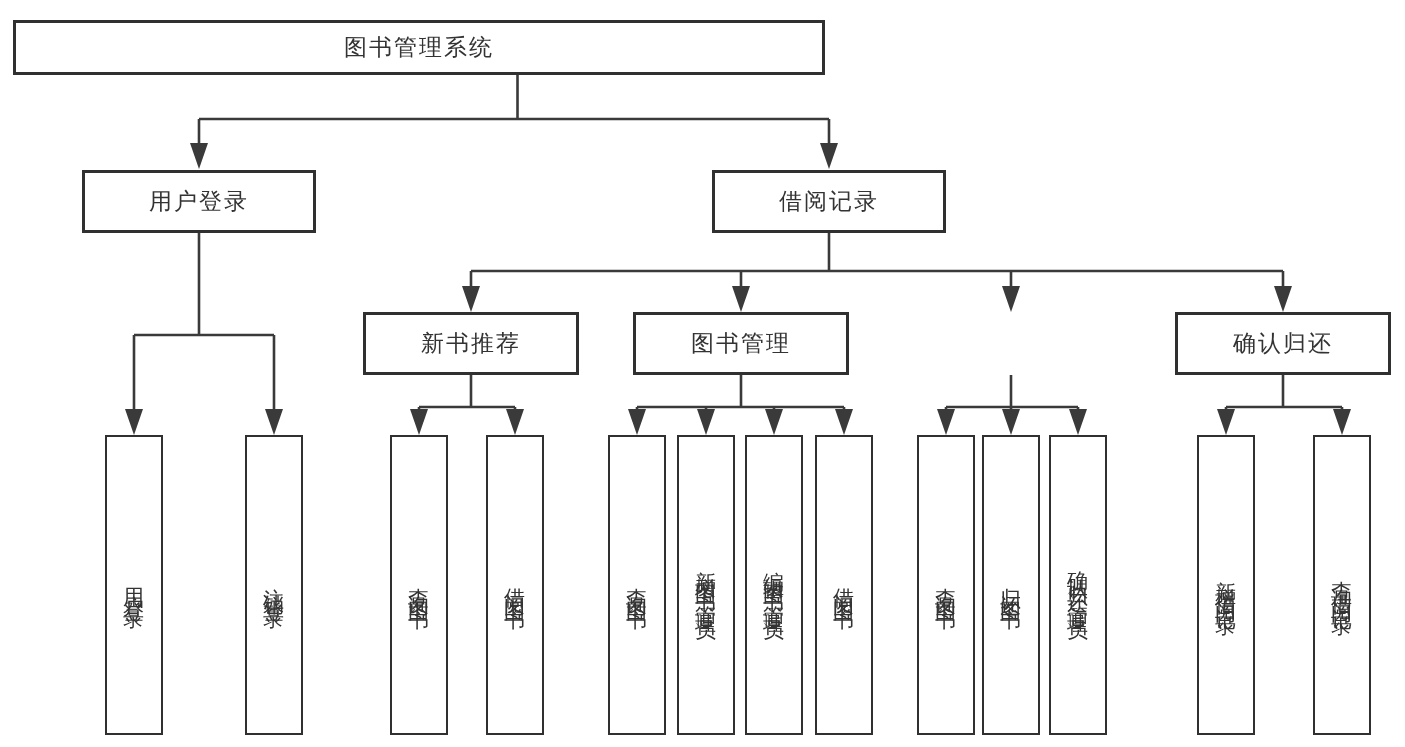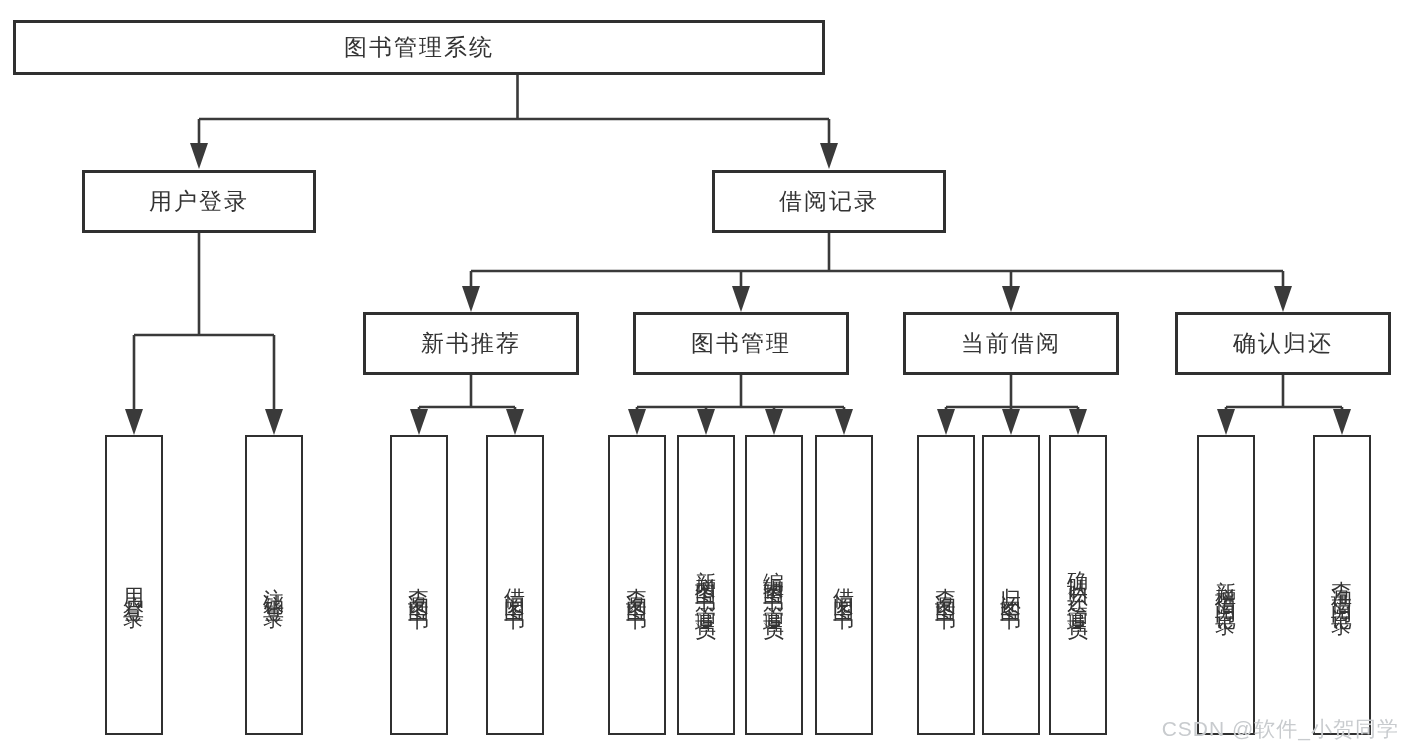--- a/index.html
+++ b/index.html
@@ -111,23 +111,20 @@
   <div class="box lvl2" style="left:712px">
     <span class="hlabel">借阅记录</span>
   </div>
 
   <div class="box lvl3" style="left:363px">
     <span class="hlabel">新书推荐</span>
   </div>
   <div class="box lvl3" style="left:633px">
     <span class="hlabel">图书管理</span>
   </div>
-  <div class="box lvl3" style="left:903px">
-    <span class="hlabel">当前借阅</span>
-  </div>
   <div class="box lvl3" style="left:1175px">
     <span class="hlabel">确认归还</span>
   </div>
 
   <div class="box leaf" style="left:105px">
     <span class="vlabel">用户登录</span>
   </div>
   <div class="box leaf" style="left:245px">
     <span class="vlabel">注销登录</span>
   </div>
@@ -158,15 +155,14 @@
   <div class="box leaf" style="left:1049px">
     <span class="vlabel">确认归还（管理员）</span>
   </div>
   <div class="box leaf" style="left:1197px">
     <span class="vlabel">新增借阅记录</span>
   </div>
   <div class="box leaf" style="left:1313px">
     <span class="vlabel">查询借阅记录</span>
   </div>
 
-  <div class="watermark">CSDN @软件_小贺同学</div>
 
 </div>
 
 </body></html>

